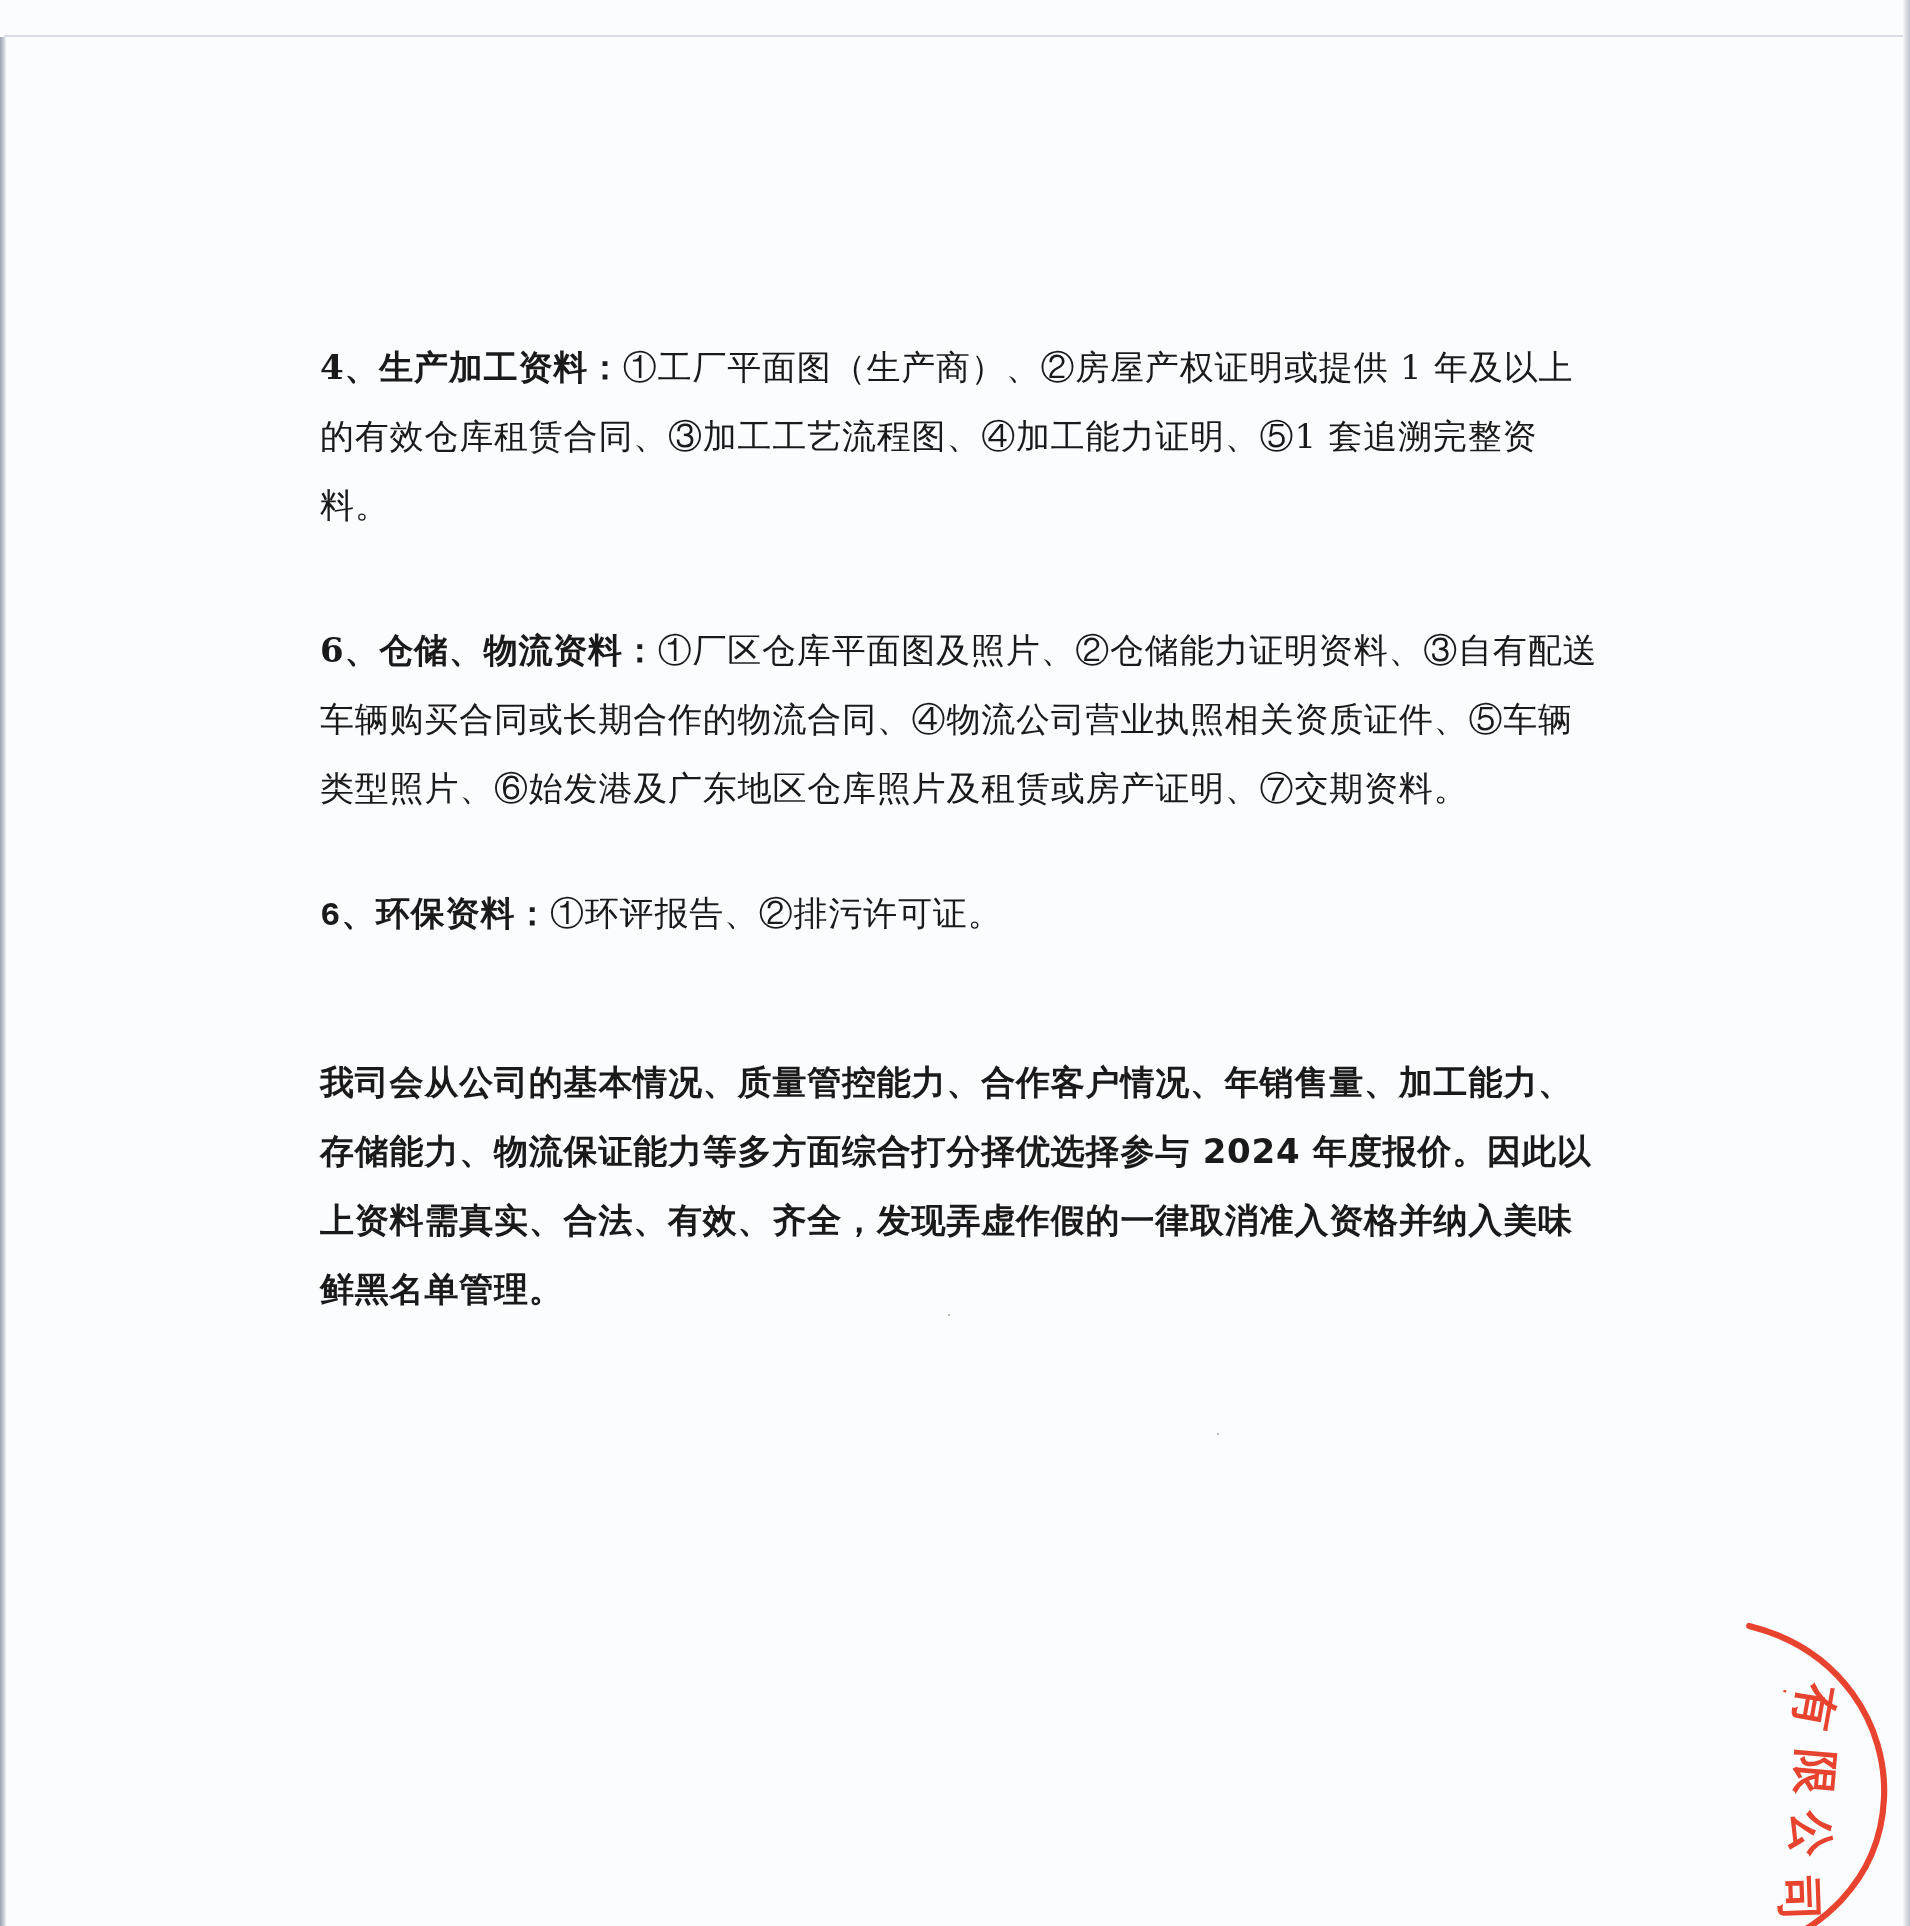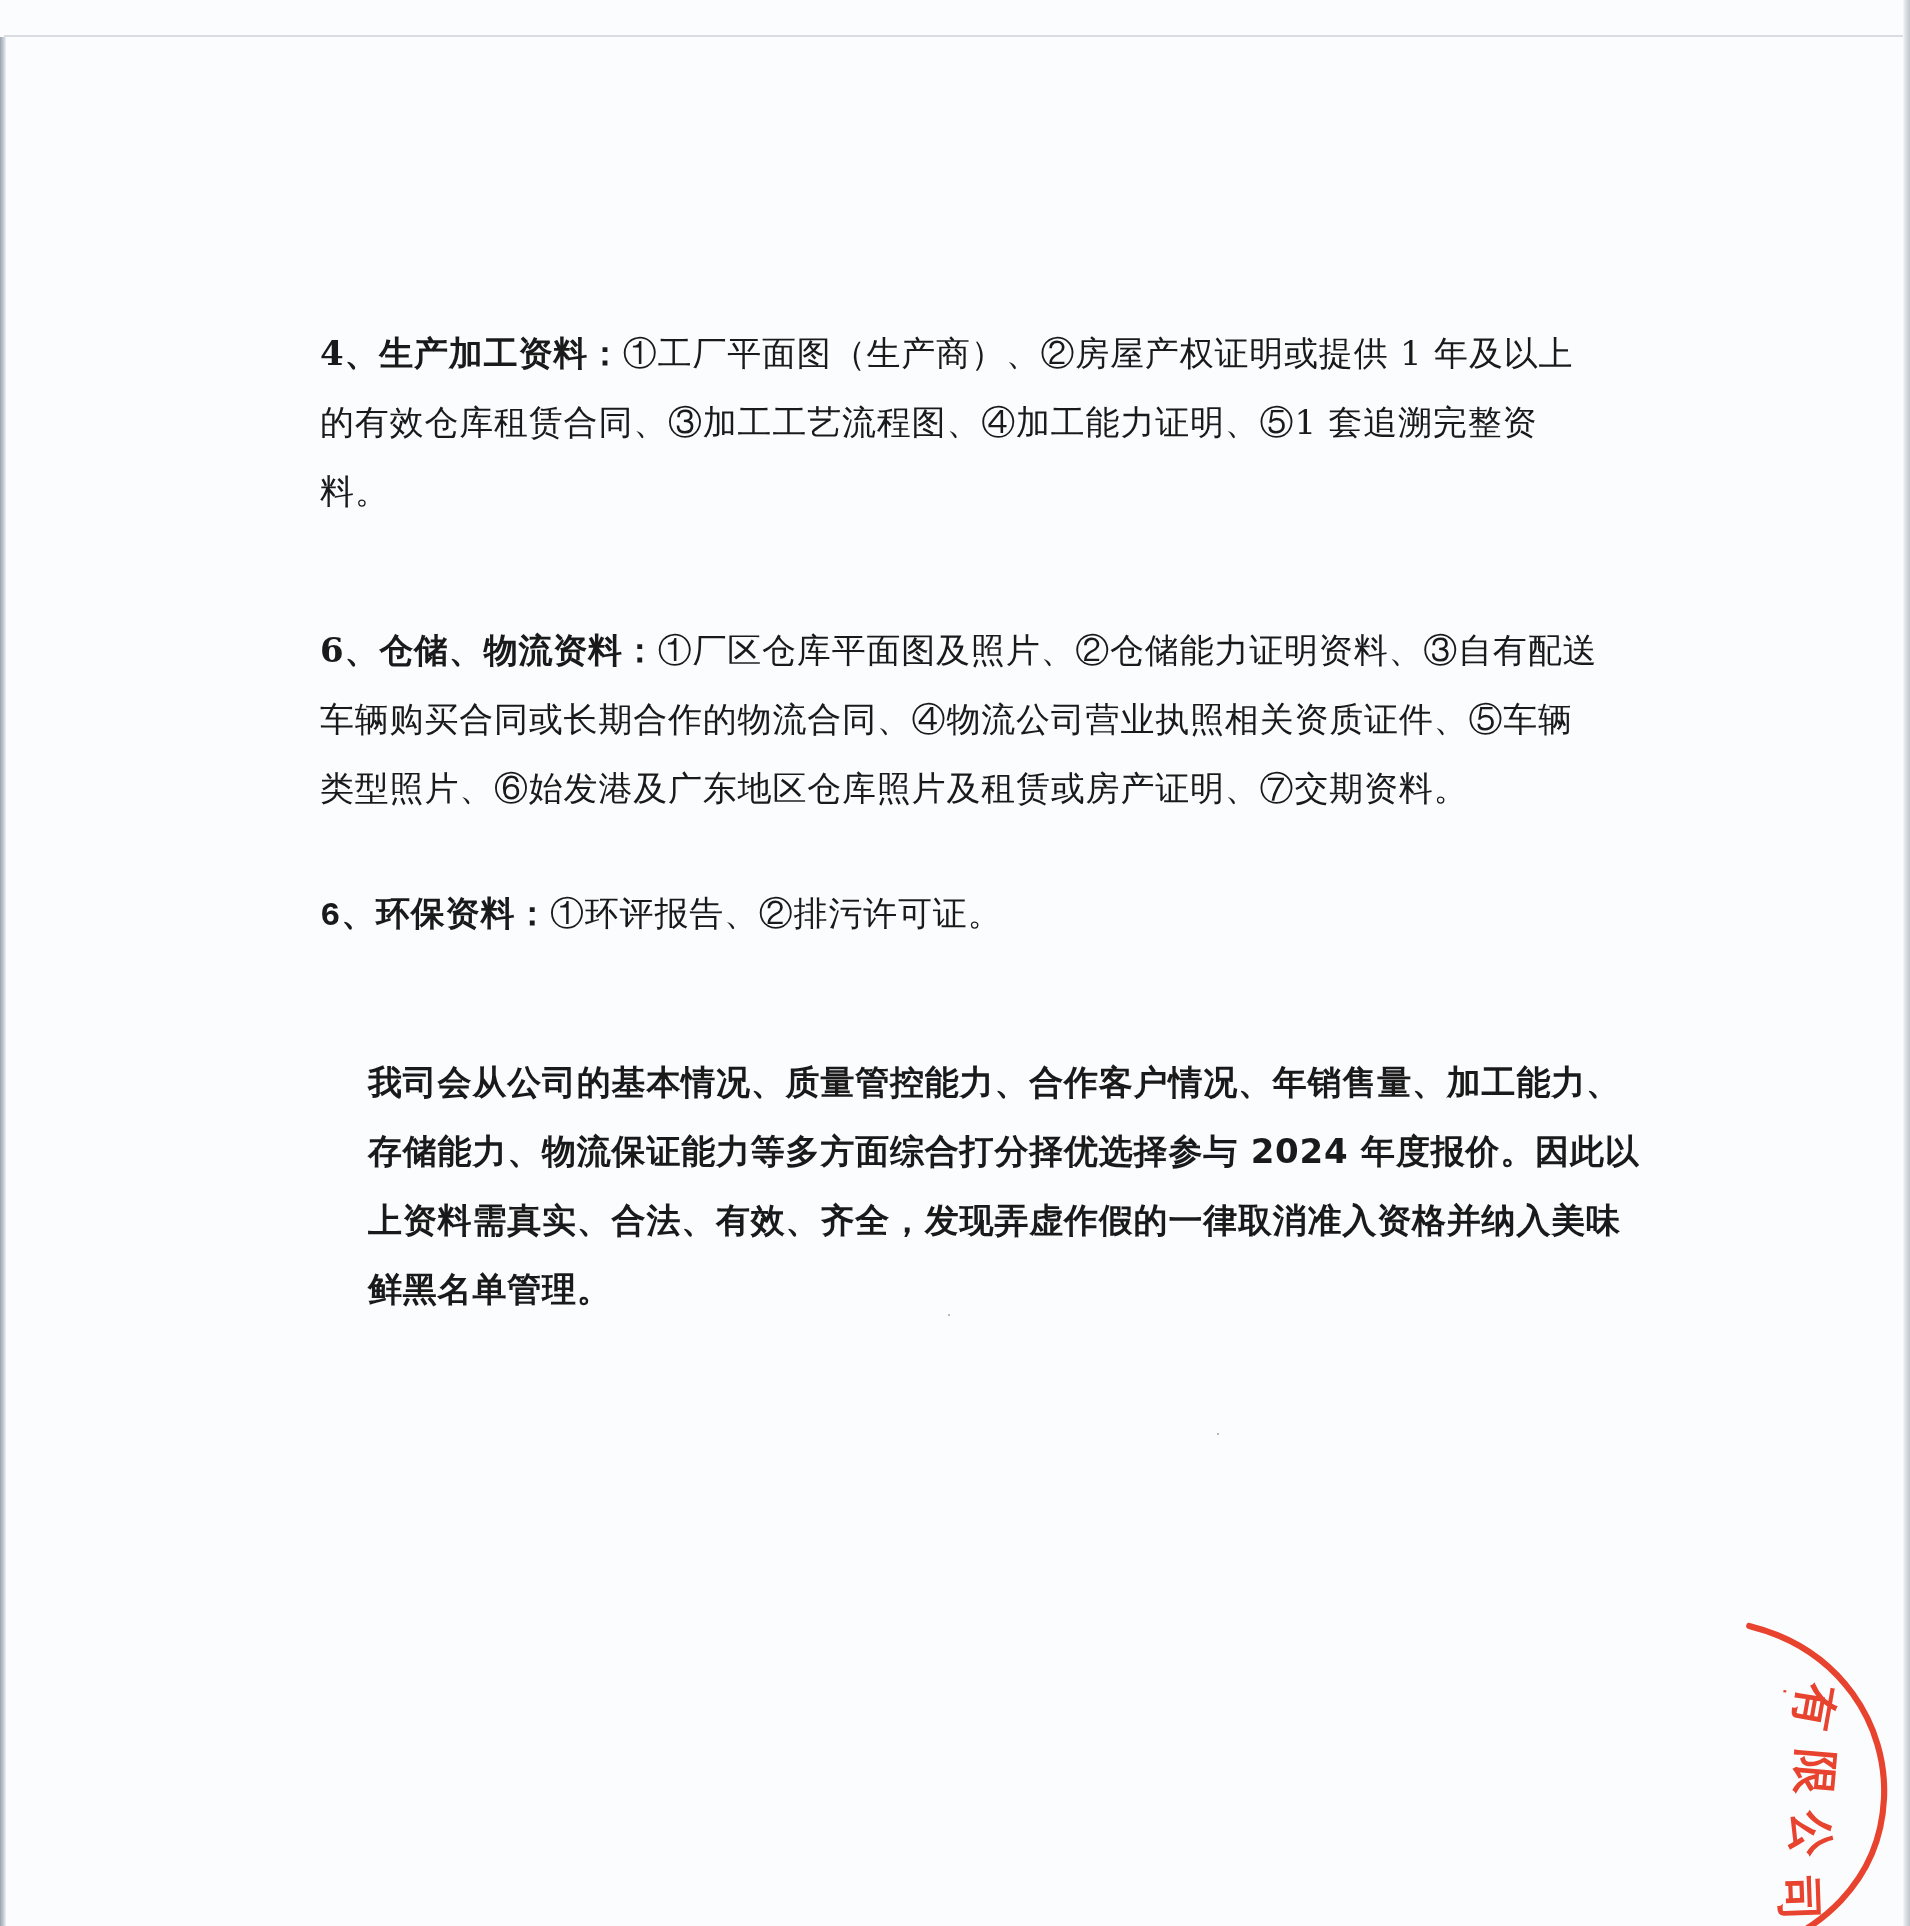--- a/index.html
+++ b/index.html
@@ -27,28 +27,27 @@
     .para {
       position: absolute;
       left: 320px;
       width: 1279px;
       font-size: 34px;
       line-height: 69px;
       letter-spacing: 0.8px;
       margin: 0;
     }
     .para .head { font-weight: bold; }
-    .p4 { top: 319px; }
+    .p4 { top: 333px; }
     .p5 { top: 616px; }
     .p6 { top: 882px; font-family: Liberation Mono, monospace; }
     .p7 {
       top: 1048px;
       font-weight: bold;
       font-family: "DejaVu Sans", "Liberation Sans", sans-serif;
-      margin-left: 48px;
     }
     .seal {
       position: absolute;
       left: 1726px;
       top: 1599px;
       width: 185px;
       height: 385px;
     }
     .speck { position: absolute; width: 2.3px; height: 2.3px; background: #9aa; border-radius: 50%; }
   </style>

